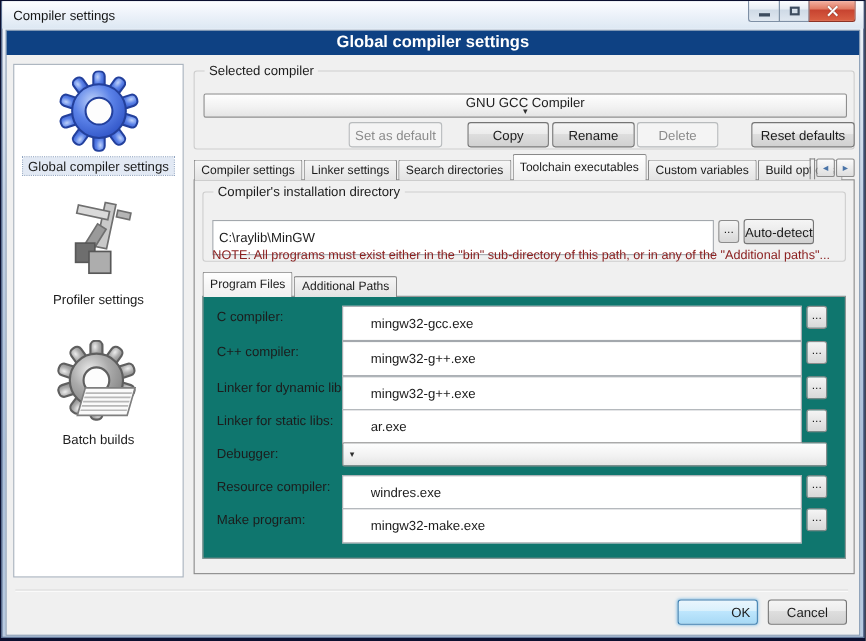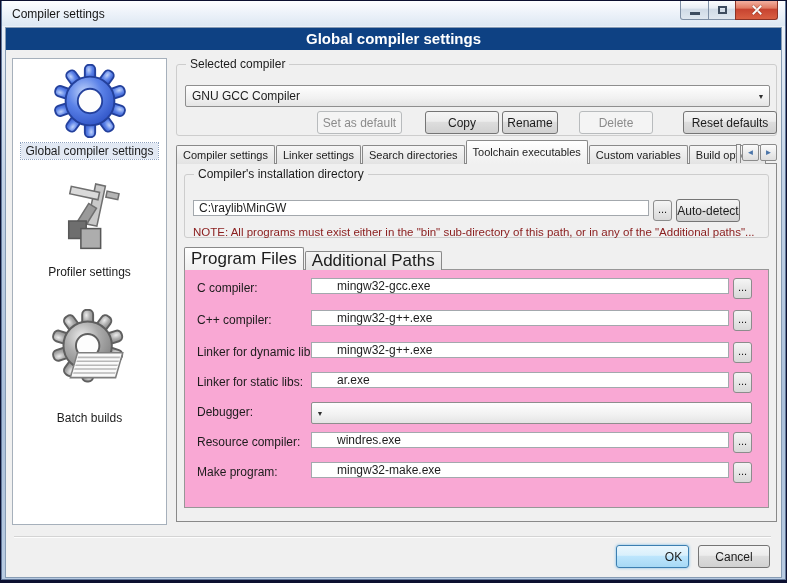--- a/index.html
+++ b/index.html
@@ -32,28 +32,28 @@
   .client { position:absolute; left:5px; top:27px; width:777px; height:551px;
             background:#f0f0f0; border:1px solid #879cb4; }
   .header { position:absolute; left:6px; top:28px; width:775px; height:22px; background:#0e4183;
             color:#fff; font-weight:bold; font-size:15px; line-height:22px; text-align:center; z-index:2; }
   
   .sidebar { position:absolute; left:12px; top:58px; width:155px; height:467px;
              background:#fff; border:1px solid #a6b0bb; z-index:2; }
   .nav-item { position:absolute; left:0; width:100%; display:flex; flex-direction:column; align-items:center; cursor:default; }
   .nav-item .nav-label { margin-top:5px; padding:1px 4px; white-space:nowrap; }
   .nav-item.selected .nav-label { background:#e2e9f4; outline:1px dotted #8fa3c0; }
-  .nav1 { top:5px; } .nav2 { top:124px; } .nav3 { top:250px;gap:18px; }
+  .nav1 { top:5px; } .nav2 { top:124px; } .nav3 { top:250px; }
   
   .groupbox { position:absolute; border:1px solid #cdcdcd; border-radius:3px; z-index:2; }
   .group-label { position:absolute; top:-8px; left:9px; background:#f0f0f0; padding:0 4px; white-space:nowrap; }
   .gb-selected { left:176px; top:64px; width:601px; height:72px; }
   .gb-install  { left:184px; top:174px; width:585px; height:64px; z-index:4; }
   
-  .text-input { position:absolute; height:16px; border:1px solid #a3a8ad; background:#fff;
+  .text-input { position:absolute; height:32px; border:1px solid #a3a8ad; background:#fff;
                 padding:0 5px; font:inherit; color:#1c1c1c; }
   .btn { position:absolute; height:23px; display:flex; align-items:center; justify-content:center;
          background:linear-gradient(#f5f5f5,#ececec 45%,#dedede 46%,#d1d1d1);
          border:1px solid #757575; border-radius:3px; cursor:default; white-space:nowrap; }
   .btn.disabled { background:#f4f4f4; border-color:#b8bbbd; color:#8b8b8b; }
   .btn.default { border-color:#3c7fb1; box-shadow:0 0 3px #71b7e5;
          background:linear-gradient(#eaf6fd,#d9f0fc 45%,#bee6fd 46%,#a7d9f5);padding-left:42px; }
   .dots-btn { position:absolute; width:19px; height:21px; display:flex; align-items:center; justify-content:center;
          background:linear-gradient(#f5f5f5,#e8e8e8 45%,#d8d8d8); border:1px solid #8c8c8c; border-radius:3px;
          font-size:11px; padding-bottom:4px; }
@@ -70,24 +70,24 @@
   .tab.active { height:24px; line-height:22px; background:linear-gradient(#ffffff,#f2f2f2 80%,#f0f0f0); }
   .tab-sliver { position:absolute; left:736px; top:144px; width:5px; height:19px; z-index:5;
          background:linear-gradient(#f6f6f6,#e3e3e3); border:1px solid #898989; border-bottom:none; }
   .tab-arrows { position:absolute; left:742px; top:144px; display:flex; gap:1px; z-index:6; }
   .tab-arrow { width:17px; height:17px; display:flex; align-items:center; justify-content:center;
          border:1px solid #8b8b8b; border-radius:2px; font-size:8px; color:#4a74a8;
          background:linear-gradient(#fbfbfb,#dedede); }
   .tabpanel { position:absolute; left:176px; top:163px; width:601px; height:359px;
          border:1px solid #898989; background:#f0f0f0; z-index:3; }
   .subtabs { position:absolute; left:184px; top:247px; height:23px; display:flex; align-items:flex-end; z-index:6; }
-  .subtabs .tab { font-size:17px; }
+  .subtabs .tab { font-size:11px; }
   .subtabs .tab.active { height:23px; }
   .innerpanel { position:absolute; left:184px; top:269px; width:585px; height:239px;
-         border:1px solid #979797; background:#f9a8d4; z-index:5; }
+         border:1px solid #979797; background:#0f766e; z-index:5; }
   
   .gb-install .text-input { left:8px; top:25px; width:456px; }
   .gb-install .dots-btn { left:468px; top:25px; }
   .gb-install .auto-btn { left:491px; top:24px; width:64px; }
   .note { position:absolute; left:8px; top:51px; width:570px; color:#8b2020; font-size:11.5px; white-space:nowrap; overflow:hidden; }
   
   .frow { position:absolute; left:0; width:100%; }
   .frow .flabel { position:absolute; left:12px; top:3px; white-space:nowrap; }
   .frow .text-input { left:126px; top:0; width:418px;padding-left:25px; }
   .frow .dots-btn { left:548px; top:0; }
@@ -197,27 +197,27 @@
           <rect width="58" height="32" fill="#fafafa" stroke="#7e7e7e" stroke-width="2"></rect>
           <path d="M2 6 H56 M2 11 H56 M2 16 H56 M2 21 H56 M2 26 H56" stroke="#b8b8b8" stroke-width="2"></path>
         </g>
       </svg>
       <span class="nav-label">Batch builds</span>
     </div>
   </div>
 
   <div class="groupbox gb-selected">
     <span class="group-label">Selected compiler</span>
-    <div class="combo abs" style="left:8px; top:20px; width:585px;">
+    <div class="combo abs" style="left:8px; top:20px; width:585px;flex-direction:column;">
       <span class="combo-text">GNU GCC Compiler</span>
       <span class="combo-arrow">▼</span>
     </div>
     <div class="btn disabled" style="left:140px; top:46px; width:85px;">Set as default</div>
     <div class="btn" style="left:248px; top:46px; width:74px;">Copy</div>
-    <div class="btn" style="left:325px; top:46px; width:56px;">Rename</div>
+    <div class="btn" style="left:325px; top:46px; width:75px;">Rename</div>
     <div class="btn disabled" style="left:402px; top:46px; width:74px;">Delete</div>
     <div class="btn" style="left:506px; top:46px; width:94px;">Reset defaults</div>
   </div>
 
   <div class="tabs">
     <div class="tab">Compiler settings</div>
     <div class="tab">Linker settings</div>
     <div class="tab">Search directories</div>
     <div class="tab active">Toolchain executables</div>
     <div class="tab">Custom variables</div>

